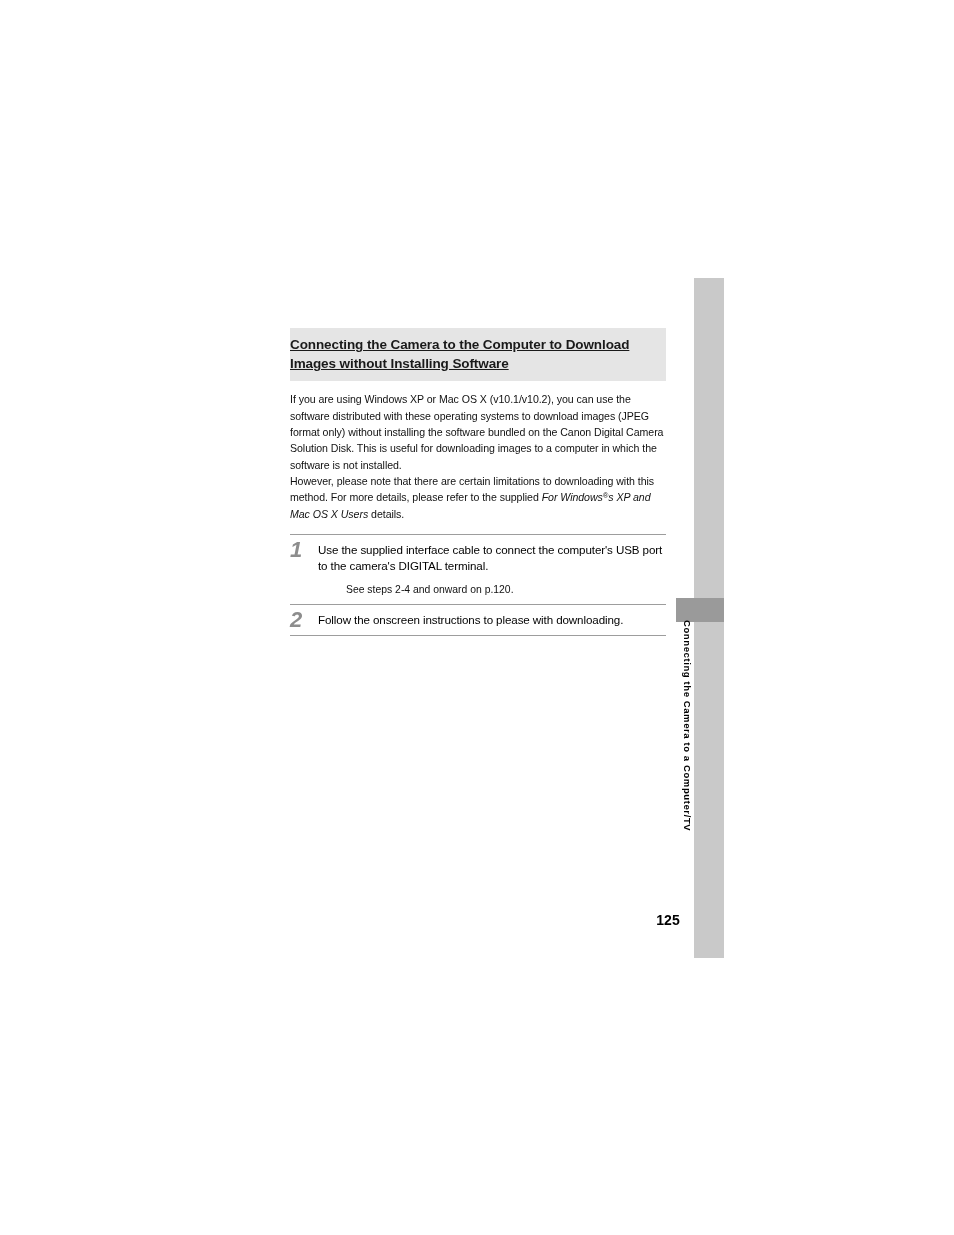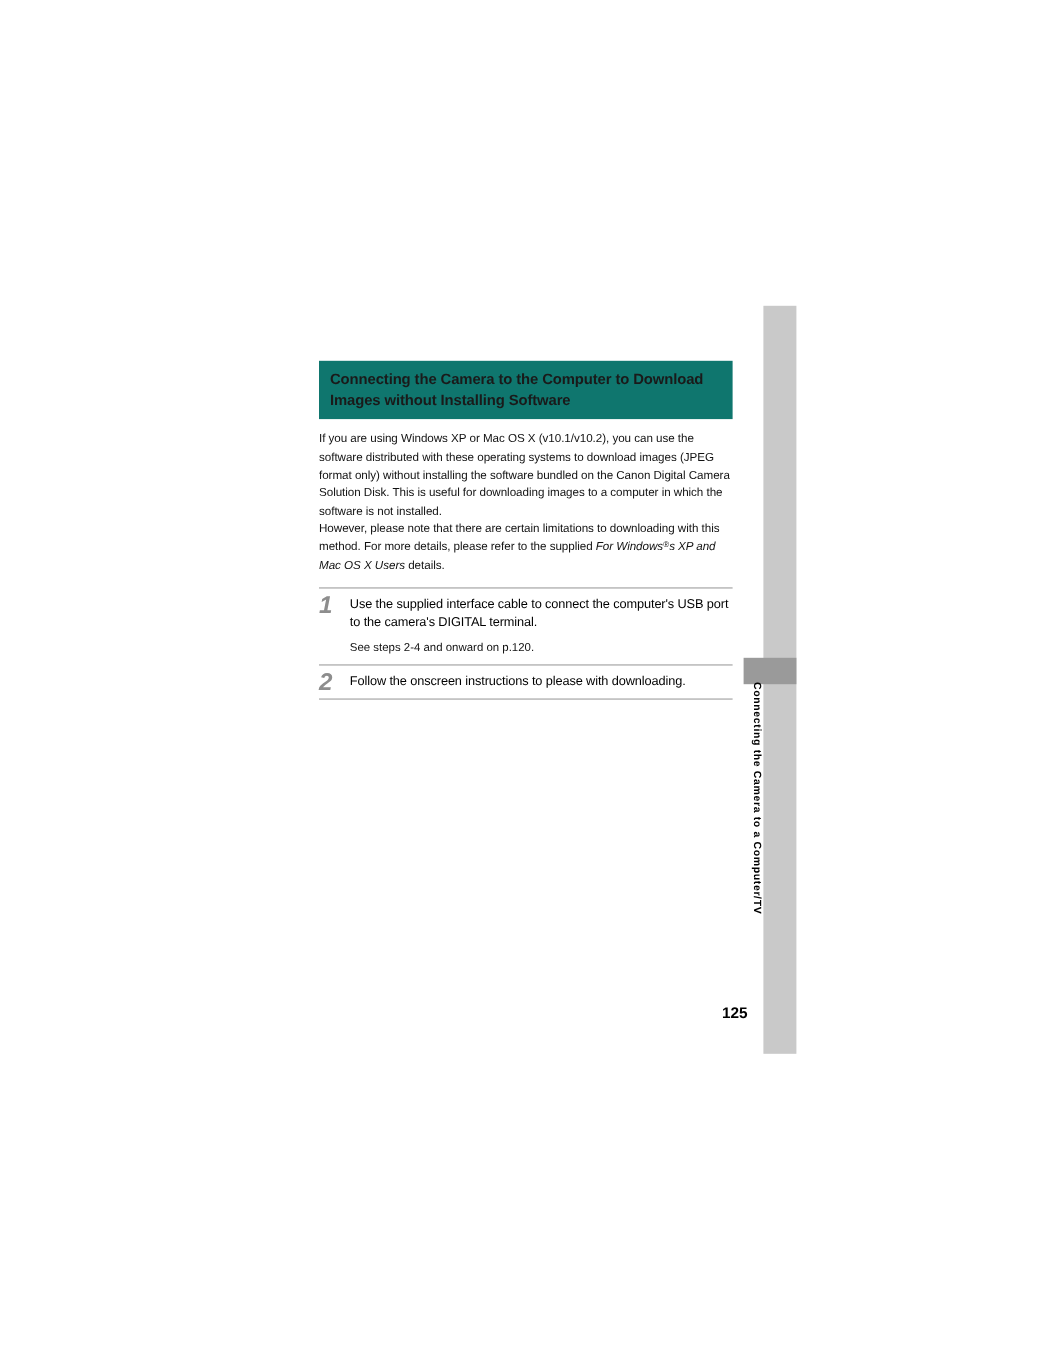--- a/index.html
+++ b/index.html
@@ -67,27 +67,28 @@
 
   
   .content {
     position: absolute;
     left: 290px;
     top: 328px;
     width: 376px;
   }
 
   .section-heading {
-    background: #0f766e;
-    padding: 7px 10px 8px 10px;
+    background: #e5e5e5;
+    padding: 7px 10px 8px 0;
     font-size: 13.5px;
     font-weight: bold;
     line-height: 1.42;
     color: #1a1a1a;
     letter-spacing: -0.1px;
+    text-decoration: underline;
   }
 
   .body-block {
     margin-top: 10px;
     font-size: 10.6px;
     line-height: 1.54;
     color: #111;
     letter-spacing: -0.05px;
   }
   .body-block p {
@@ -135,20 +136,21 @@
     font-weight: normal;
     line-height: 1.42;
     color: #000;
     letter-spacing: -0.1px;
   }
   .step-sub {
     margin-top: 7px;
     font-size: 10.4px;
     line-height: 1.45;
     color: #111;
+    margin-left: 28px;
   }
 </style>
 </head>
 <body>
 
 <div class="edge-strip"></div>
 <div class="edge-tab"></div>
 <div class="edge-label">
   <span>Connecting the Camera to a Computer/TV</span>
 </div>

